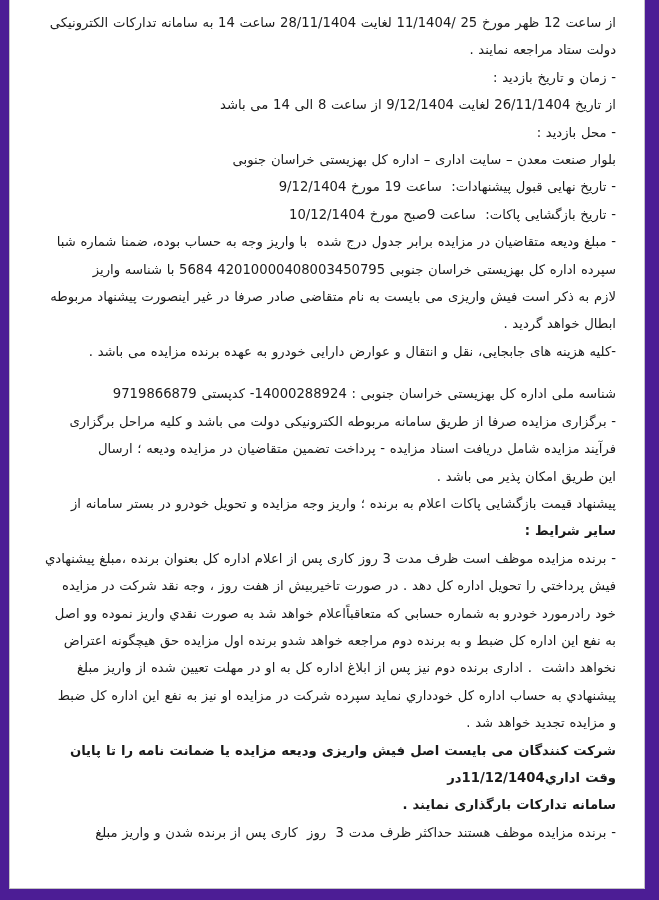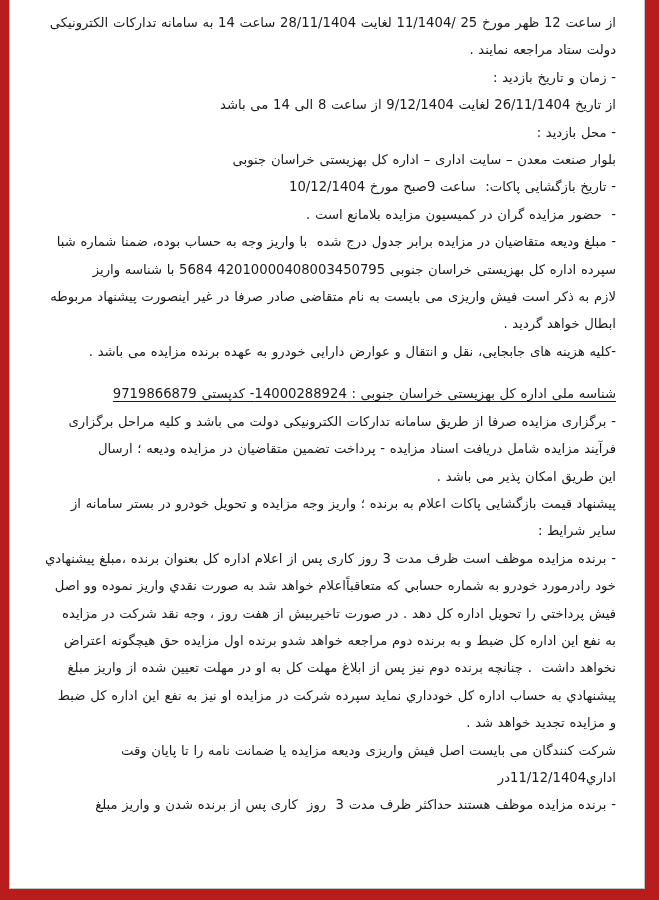--- a/index.html
+++ b/index.html
@@ -14,21 +14,21 @@
     font-family: "DejaVu Sans", "Liberation Sans", sans-serif;
     overflow: hidden;
   }
 
   .page-viewport {
     position: absolute;
     left: 0;
     top: 0;
     width: 659px;
     height: 900px;
-    background: #b91c1c;
+    background: #4c1d95;
     box-sizing: border-box;
   }
 
   .page-sheet {
     position: absolute;
     left: 9px;
     top: -6px;
     width: 636px;
     height: 895px;
     background: #ffffff;
@@ -48,72 +48,73 @@
   .doc-line {
     font-size: 13.2px;
     line-height: 27.4px;
     letter-spacing: 0px;
     white-space: pre-wrap;
     word-spacing: 0.5px;
   }
 
   .align-right { text-align: right; }
 
-  .bold { font-weight: normal; }
-  .underline { text-decoration: underline; text-underline-offset: 3px; }
+  .bold { font-weight: bold; }
+  .underline { text-underline-offset: 3px; }
   .spacer-md { height: 15px; }
 
   .blk { margin: 0; padding: 0; }
 </style>
 </head>
 <body>
 
 <div class="page-viewport">
   <div class="page-sheet">
     <div class="page-body">
 
       <div class="doc-line align-right blk">از ساعت 12 ظهر مورخ 25 /11/1404 لغایت 28/11/1404 ساعت 14 به سامانه تدارکات الکترونیکی</div>
       <div class="doc-line align-right blk">دولت ستاد مراجعه نمایند .</div>
 
       <div class="doc-line align-right blk">- زمان و تاریخ بازدید :</div>
       <div class="doc-line align-right blk">از تاریخ 26/11/1404 لغایت 9/12/1404 از ساعت 8 الی 14 می باشد</div>
 
       <div class="doc-line align-right blk">- محل بازدید :</div>
       <div class="doc-line align-right blk">بلوار صنعت معدن – سایت اداری – اداره کل بهزیستی خراسان جنوبی</div>
 
+      <div class="doc-line align-right blk">- تاریخ نهایی قبول پیشنهادات:  ساعت 19 مورخ 9/12/1404</div>
       <div class="doc-line align-right blk">- تاریخ بازگشایی پاکات:  ساعت 9صبح مورخ 10/12/1404</div>
 
-      <div class="doc-line align-right blk">-  حضور مزایده گران در کمیسیون مزایده بلامانع است .</div>
 
       <div class="doc-line align-right blk">- مبلغ ودیعه متقاضیان در مزایده برابر جدول درج شده  با واریز وجه به حساب بوده، ضمنا شماره شبا</div>
       <div class="doc-line align-right blk">سپرده اداره کل بهزیستی خراسان جنوبی 42010000408003450795 5684 با شناسه واریز</div>
 
       <div class="doc-line align-right blk">لازم به ذکر است فیش واریزی می بایست به نام متقاضی صادر صرفا در غیر اینصورت پیشنهاد مربوطه</div>
       <div class="doc-line align-right blk">ابطال خواهد گردید .</div>
 
       <div class="doc-line align-right blk">-کلیه هزینه های جابجایی، نقل و انتقال و عوارض دارایی خودرو به عهده برنده مزایده می باشد .</div>
 
       <div class="spacer-md"></div>
 
       <div class="doc-line align-right blk underline">شناسه ملی اداره کل بهزیستی خراسان جنوبی : 14000288924- کدپستی 9719866879</div>
 
-      <div class="doc-line align-right blk">- برگزاری مزایده صرفا از طریق سامانه تدارکات الکترونیکی دولت می باشد و کلیه مراحل برگزاری</div>
+      <div class="doc-line align-right blk">- برگزاری مزایده صرفا از طریق سامانه مربوطه الکترونیکی دولت می باشد و کلیه مراحل برگزاری</div>
       <div class="doc-line align-right blk">فرآیند مزایده شامل دریافت اسناد مزایده - پرداخت تضمین متقاضیان در مزایده ودیعه ؛ ارسال</div>
       <div class="doc-line align-right blk">این طریق امکان پذیر می باشد .</div>
       <div class="doc-line align-right blk">پیشنهاد قیمت بازگشایی پاکات اعلام به برنده ؛ واریز وجه مزایده و تحویل خودرو در بستر سامانه از</div>
 
       <div class="doc-line align-right blk bold">سایر شرایط :</div>
 
       <div class="doc-line align-right blk">- برنده مزایده موظف است ظرف مدت 3 روز کاری پس از اعلام اداره کل بعنوان برنده ،مبلغ پیشنهادي</div>
+      <div class="doc-line align-right blk">فیش پرداختي را تحویل اداره کل دهد . در صورت تاخیربیش از هفت روز ، وجه نقد شرکت در مزایده</div>
       <div class="doc-line align-right blk">خود رادرمورد خودرو به شماره حسابي که متعاقباًاعلام خواهد شد به صورت نقدي واریز نموده وو اصل</div>
-      <div class="doc-line align-right blk">فیش پرداختي را تحویل اداره کل دهد . در صورت تاخیربیش از هفت روز ، وجه نقد شرکت در مزایده</div>
       <div class="doc-line align-right blk">به نفع این اداره کل ضبط و به برنده دوم مراجعه خواهد شدو برنده اول مزایده حق هیچگونه اعتراض</div>
-      <div class="doc-line align-right blk">نخواهد داشت  . چنانچه برنده دوم نیز پس از ابلاغ مهلت کل به او در مهلت تعیین شده از واریز مبلغ</div>
+      <div class="doc-line align-right blk">نخواهد داشت  . اداری برنده دوم نیز پس از ابلاغ اداره کل به او در مهلت تعیین شده از واریز مبلغ</div>
       <div class="doc-line align-right blk">پیشنهادي به حساب اداره کل خودداري نماید سپرده شرکت در مزایده او نیز به نفع این اداره کل ضبط</div>
       <div class="doc-line align-right blk">و مزایده تجدید خواهد شد .</div>
 
       <div class="doc-line align-right blk bold">شرکت کنندگان می بایست اصل فیش واریزی ودیعه مزایده یا ضمانت نامه را تا پایان وقت اداري11/12/1404در</div>
+      <div class="doc-line align-right blk bold">سامانه تدارکات بارگذاری نمایند .</div>
 
       <div class="doc-line align-right blk">- برنده مزایده موظف هستند حداکثر ظرف مدت 3  روز  کاری پس از برنده شدن و واریز مبلغ</div>
 
     </div>
   </div>
 </div>
 
 </body></html>

